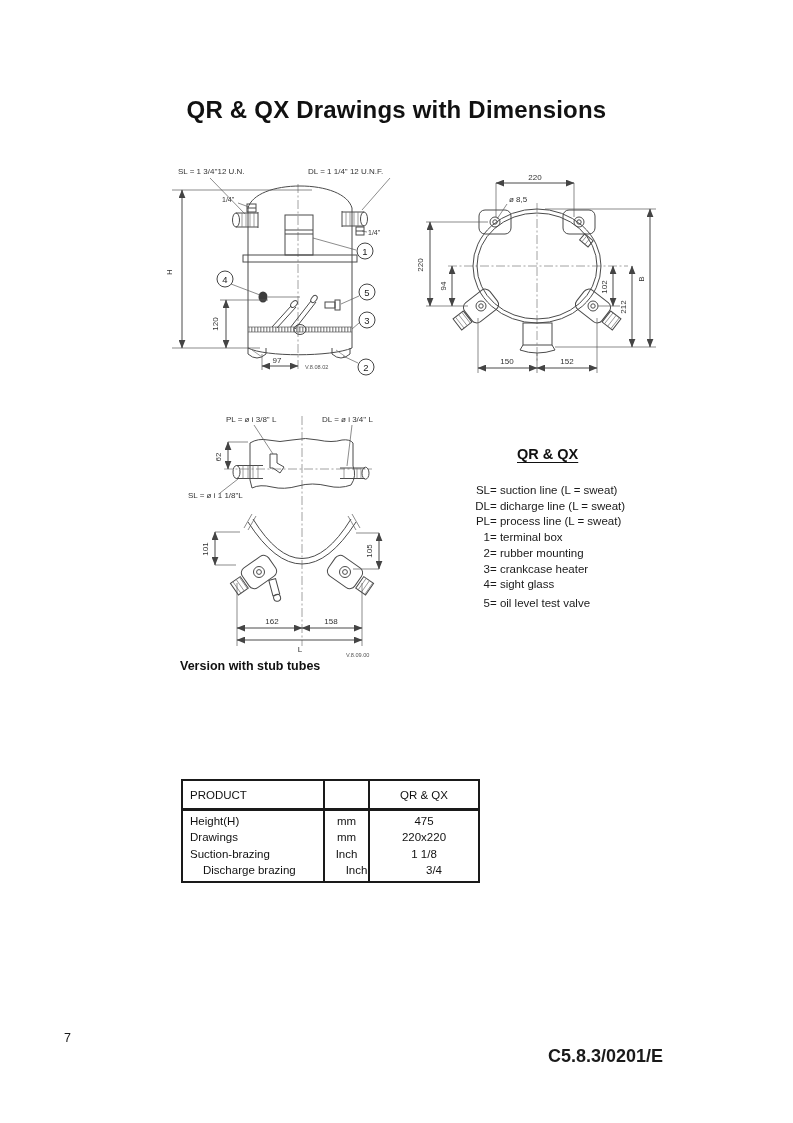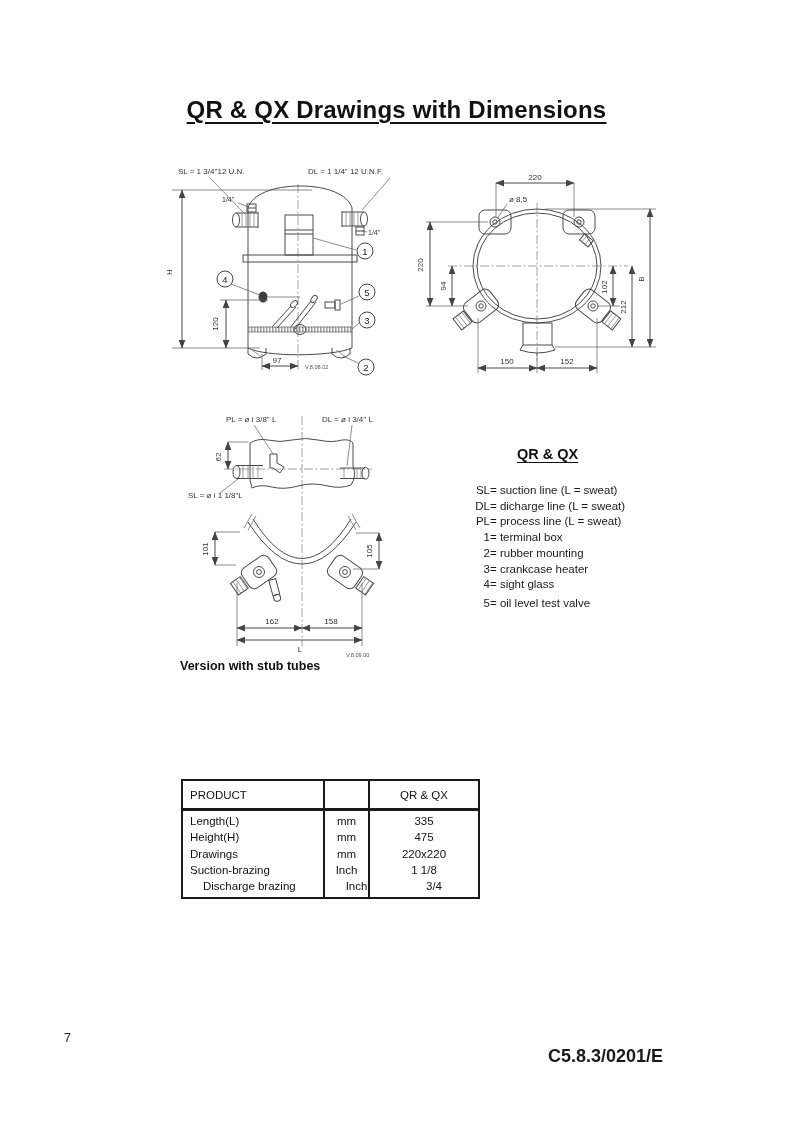--- a/index.html
+++ b/index.html
@@ -4,21 +4,21 @@
 <style>
   html,body { margin:0; padding:0; background:#e8e8e8; }
   .page {
     position:relative; width:793px; height:1123px; margin:0 auto;
     background:#ffffff; overflow:hidden;
     font-family:"Liberation Sans", sans-serif; color:#1a1a1a;
   }
   .title {
     position:absolute; left:0; top:96px; width:100%;
     text-align:center; font-size:24px; font-weight:bold;
-    text-decoration:underline; text-underline-offset:4px;
+    text-underline-offset:4px;
     letter-spacing:0.2px; color:#111;
   }
   svg { position:absolute; overflow:visible; }
   svg text { font-family:"Liberation Sans", sans-serif; fill:#333; }
   .ln { fill:none; stroke:#4b4b4b; stroke-width:1; }
   .tn { fill:none; stroke:#5a5a5a; stroke-width:0.7; }
   .cl { fill:none; stroke:#8a8a8a; stroke-width:0.8; stroke-dasharray:9 2.5 2 2.5; }
   .hb { fill:none; stroke:#9a9a9a; stroke-width:5; stroke-dasharray:1.5 1.5; }
   .ht { stroke:#777; stroke-width:0.7; }
   .co { fill:#fff; stroke:#444; stroke-width:1; }
@@ -456,25 +456,20 @@
       </colgroup>
     <thead>
       <tr>
         <th class="lft">PRODUCT</th>
         <th class="cb ctr"></th>
         <th class="cb ctr">QR &amp; QX</th>
       </tr>
     </thead>
     <tbody>
       <tr>
-        <td class="lft">Length(L)</td>
-        <td class="cb ctr">mm</td>
-        <td class="cb ctr">335</td>
-      </tr>
-      <tr>
         <td class="lft">Height(H)</td>
         <td class="cb ctr">mm</td>
         <td class="cb ctr">475</td>
       </tr>
       <tr>
         <td class="lft">Drawings</td>
         <td class="cb ctr">mm</td>
         <td class="cb ctr">220x220</td>
       </tr>
       <tr>

